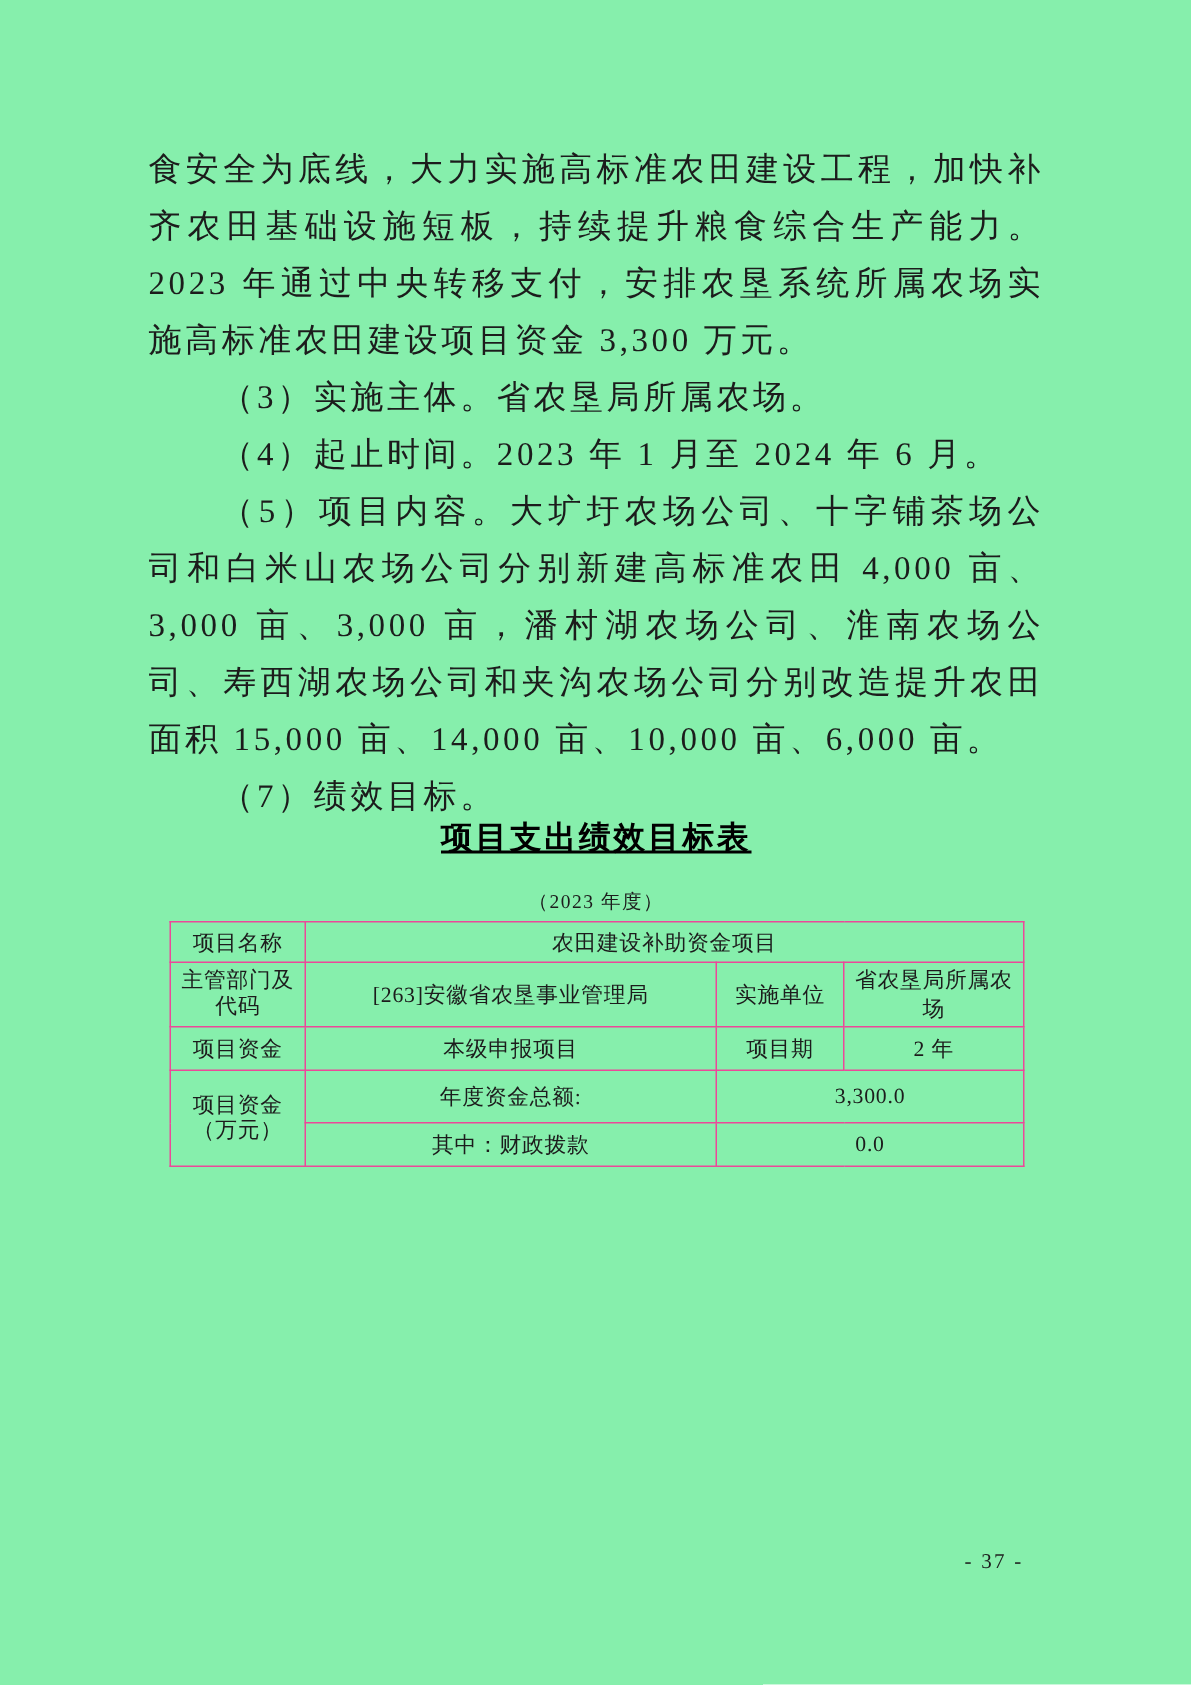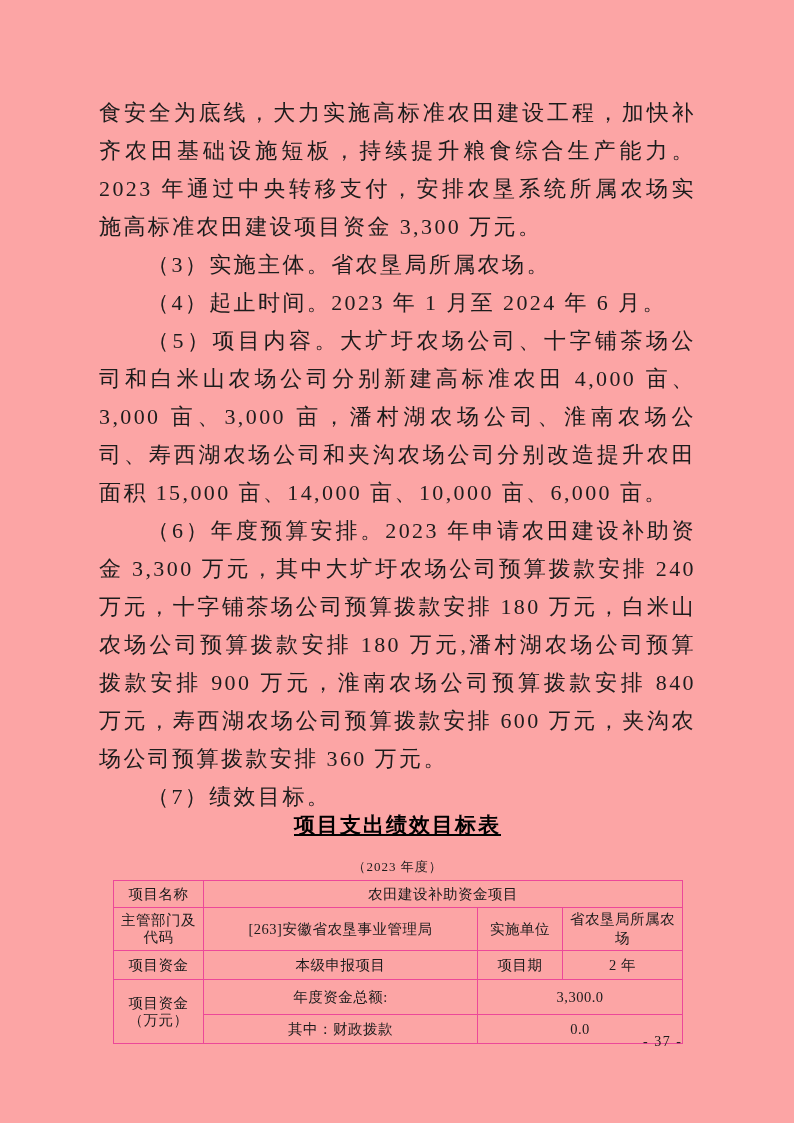--- a/index.html
+++ b/index.html
@@ -1,20 +1,20 @@
 <!DOCTYPE html>
 <html><head>
 <meta charset="utf-8">
 <style>
   html, body { margin: 0; padding: 0; background: #ffffff; }
   .page {
     position: relative;
     width: 794px;
     height: 1123px;
-    background: #fca5a5;
+    background: #86efac;
     overflow: hidden;
     font-family: "Liberation Serif", "DejaVu Serif", serif;
     color: #1c1c1c;
   }
   .content {
     position: absolute;
     left: 99px;
     top: 94px;
     width: 597px;
   }
@@ -84,21 +84,20 @@
 </head>
 <body>
 
 <div class="page">
   <div class="content">
 
     <p class="para">食安全为底线，大力实施高标准农田建设工程，加快补齐农田基础设施短板，持续提升粮食综合生产能力。2023 年通过中央转移支付，安排农垦系统所属农场实施高标准农田建设项目资金 3,300 万元。</p>
     <p class="para indent">（3）实施主体。省农垦局所属农场。</p>
     <p class="para indent">（4）起止时间。2023 年 1 月至 2024 年 6 月。</p>
     <p class="para indent">（5）项目内容。大圹圩农场公司、十字铺茶场公司和白米山农场公司分别新建高标准农田 4,000 亩、3,000 亩、3,000 亩，潘村湖农场公司、淮南农场公司、寿西湖农场公司和夹沟农场公司分别改造提升农田面积 15,000 亩、14,000 亩、10,000 亩、6,000 亩。</p>
-    <p class="para indent">（6）年度预算安排。2023 年申请农田建设补助资金 3,300 万元，其中大圹圩农场公司预算拨款安排 240 万元，十字铺茶场公司预算拨款安排 180 万元，白米山农场公司预算拨款安排 180 万元,潘村湖农场公司预算拨款安排 900 万元，淮南农场公司预算拨款安排 840 万元，寿西湖农场公司预算拨款安排 600 万元，夹沟农场公司预算拨款安排 360 万元。</p>
     <p class="para indent">（7）绩效目标。</p>
 
     <h2 class="tbl-title">项目支出绩效目标表</h2>
     <div class="tbl-subtitle">（2023 年度）</div>
 
     <table class="perf">
       <colgroup>
         <col style="width:90px">
         <col style="width:274px">
         <col style="width:85px">

